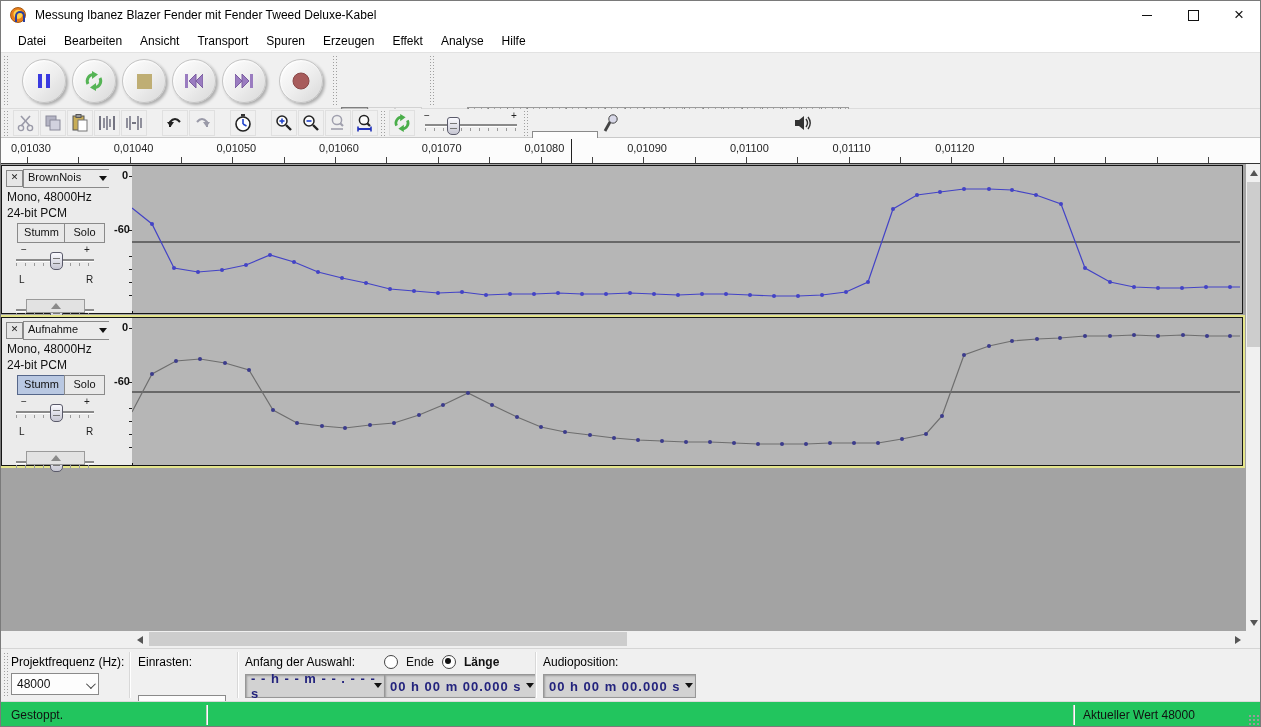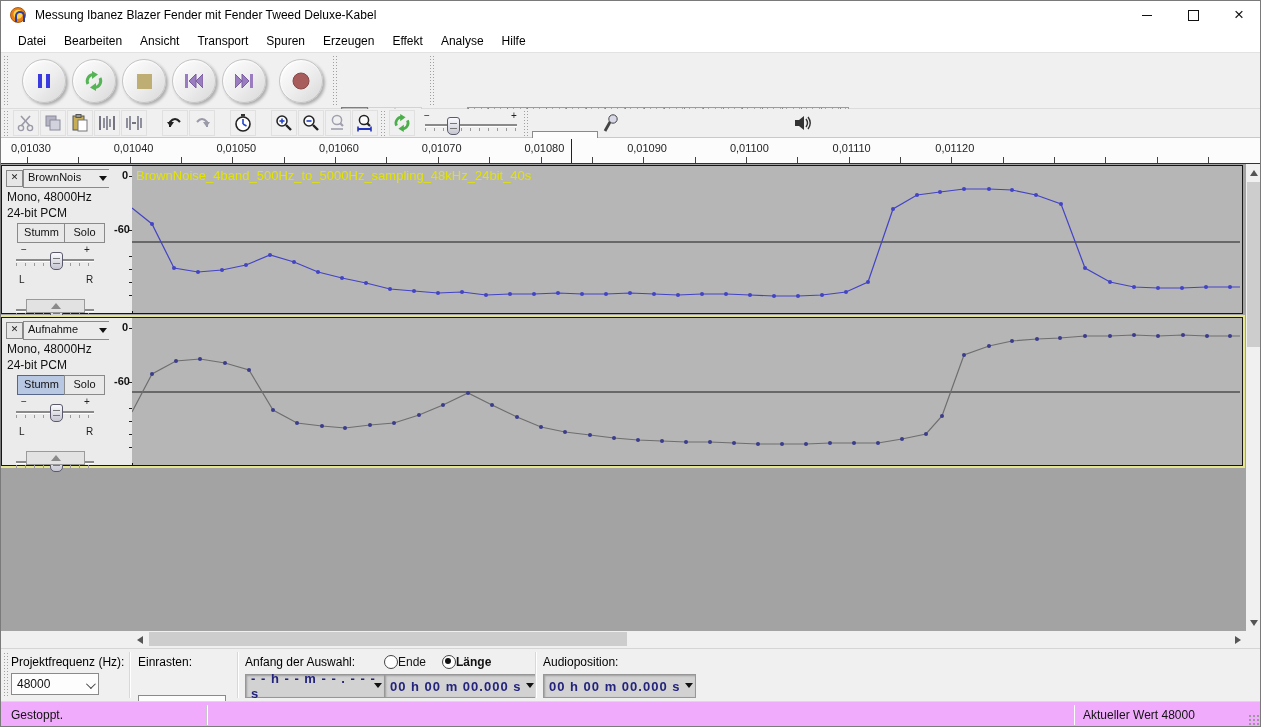--- a/index.html
+++ b/index.html
@@ -84,26 +84,26 @@
   .tri.up{border-left:4px solid transparent;border-right:4px solid transparent;border-bottom:6px solid #555;}
   .tri.down{border-left:4px solid transparent;border-right:4px solid transparent;border-top:6px solid #555;}
   .tri.left{border-top:4px solid transparent;border-bottom:4px solid transparent;border-right:6px solid #555;}
   .tri.right{border-top:4px solid transparent;border-bottom:4px solid transparent;border-left:6px solid #555;}
   
   .selbar{left:0;top:647px;width:1261px;height:53px;background:#f0f0f0;border-top:1px solid #d5d5d5;}
   .sb-label{position:absolute;top:6px;font-size:12px;color:#000;}
   .timefield{position:absolute;top:25px;height:22px;background:#d2d2d2;border:1px solid #979797;box-shadow:inset 1px 1px 2px rgba(0,0,0,.25);
              color:#23237d;font-size:13px;font-weight:700;letter-spacing:1px;display:flex;align-items:center;padding-left:5px;}
   .timefield .dd{position:absolute;right:2px;top:8px;width:0;height:0;border-left:4px solid transparent;border-right:4px solid transparent;border-top:5px solid #111;}
-  .radio{position:absolute;top:6px;display:flex;align-items:flex-end;font-size:12px;gap:0;}
+  .radio{position:absolute;top:6px;display:flex;align-items:flex-end;font-size:12px;gap:8px;}
   .rdot{width:12px;height:12px;border-radius:50%;border:1px solid #444;background:#fff;position:relative;}
   .rdot.on:after{content:"";position:absolute;left:2px;top:2px;width:6px;height:6px;border-radius:50%;background:#111;}
   .vsep{position:absolute;top:3px;bottom:3px;width:1px;background:#d8d8d8;border-right:1px solid #fff;}
   
-  .statusbar{left:0;top:700px;width:1261px;height:27px;background:#f0abfc;border-top:1px solid #dadada;font-size:12px;}
+  .statusbar{left:0;top:700px;width:1261px;height:27px;background:#22c55e;border-top:1px solid #dadada;font-size:12px;}
   .st-sep{position:absolute;top:3px;bottom:3px;width:1px;background:#c8c8c8;border-right:1px solid #fff;}
   .resize-grip{position:absolute;right:2px;bottom:2px;width:12px;height:12px;
      background-image:radial-gradient(#9a9a9a 1px,transparent 1.2px);background-size:4px 4px;}
   svg{display:block;}
 </style>
 </head>
 <body>
 
 <div id="app">
 
@@ -500,21 +500,20 @@
         <div class="ruler0">0</div>
         <div class="ruler60">-60</div>
         <div class="rtick" style="top:10px;"></div>
           <div class="rtick" style="top:64px;"></div>
         <div class="rtick" style="top:90px;"></div>
           <div class="rtick" style="top:103px;"></div>
         <div class="rtick" style="top:116px;"></div>
           <div class="rtick" style="top:129px;"></div>
       </div>
       <div class="twave">
-        <div class="ttitle" style="color: rgb(227, 227, 0);">BrownNoise_4band_500Hz_to_5000Hz_sampling_48kHz_24bit_40s</div>
         <svg id="wave0" width="1108" height="145" viewBox="130 0 1108 145">
             <line x1="130" x2="1238" y1="76" y2="76" stroke="#1a1a1a"></line>
             <polyline points="130,42 150,58 172,102 196,106 220,104 244,99 268,89 292,96 316,106 340,112 364,117 388,123 412,125 436,127 460,126 484,129 508,128 532,128 556,127 580,128 604,128 628,127 652,128 676,129 700,128 724,128 748,129 772,130 796,130 820,129 844,126 866,116 891,43 915,29 938,26 962,23 987,23 1010,24 1034,29 1059,38 1083,102 1108,116 1132,121 1156,122 1180,122 1204,121 1228,121 1238,121" fill="none" stroke="#4343c6" stroke-width="1.2"></polyline>
             <circle cx="150" cy="58" r="2" fill="#4343c6"></circle>
             <circle cx="172" cy="102" r="2" fill="#4343c6"></circle>
             <circle cx="196" cy="106" r="2" fill="#4343c6"></circle>
             <circle cx="220" cy="104" r="2" fill="#4343c6"></circle>
             <circle cx="244" cy="99" r="2" fill="#4343c6"></circle>
             <circle cx="268" cy="89" r="2" fill="#4343c6"></circle>
             <circle cx="292" cy="96" r="2" fill="#4343c6"></circle>

